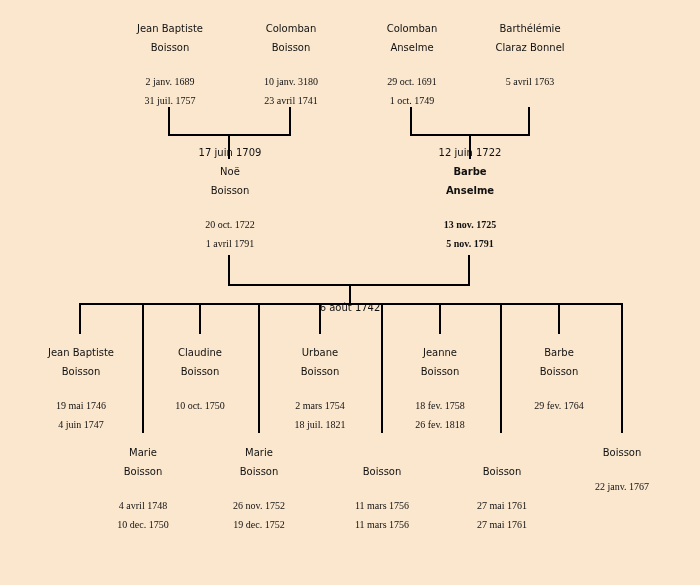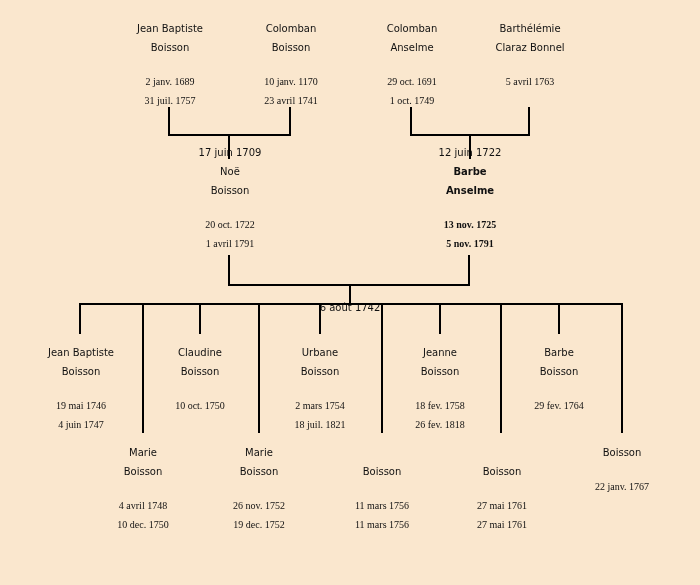--- a/index.html
+++ b/index.html
@@ -49,21 +49,21 @@
       <div class="l">31 juil. 1757</div>
     </div>
   </div>
 
   <div class="person" style="left:291px; top:19px;">
     <div class="nm">
       <div class="l">Colomban</div>
       <div class="l">Boisson</div>
     </div>
     <div class="dates">
-      <div class="l">10 janv. 1170</div>
+      <div class="l">10 janv. 3180</div>
       <div class="l">23 avril 1741</div>
     </div>
   </div>
 
   <div class="person" style="left:412px; top:19px;">
     <div class="nm">
       <div class="l">Colomban</div>
       <div class="l">Anselme</div>
     </div>
     <div class="dates">

